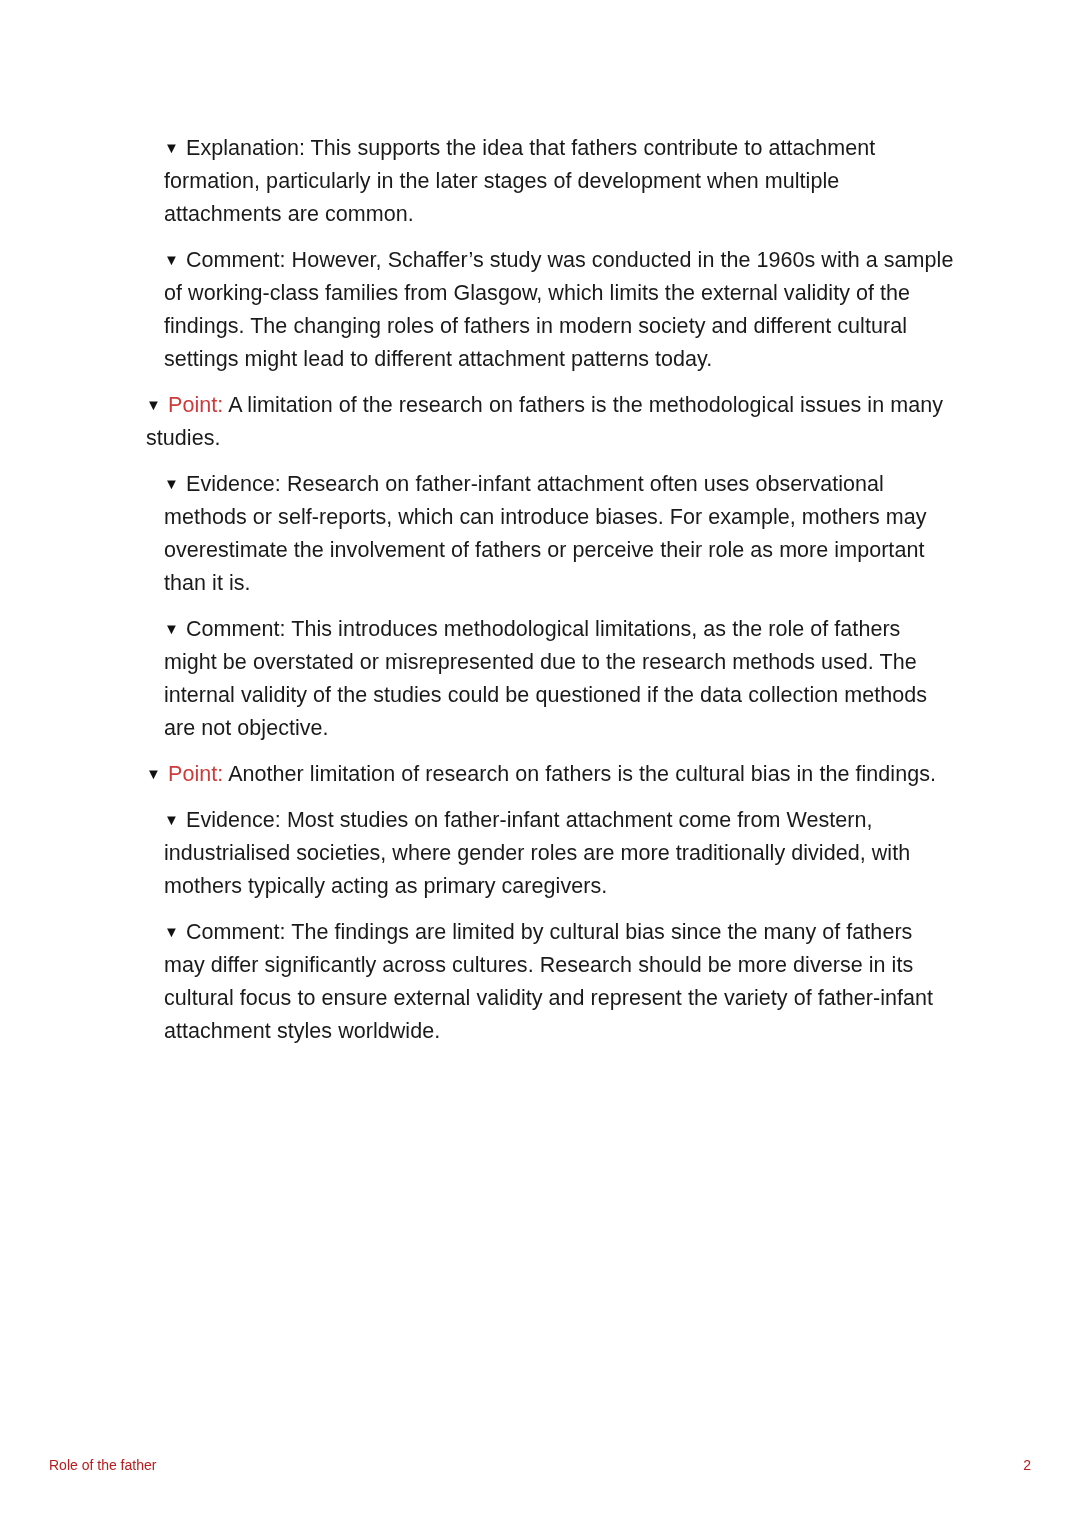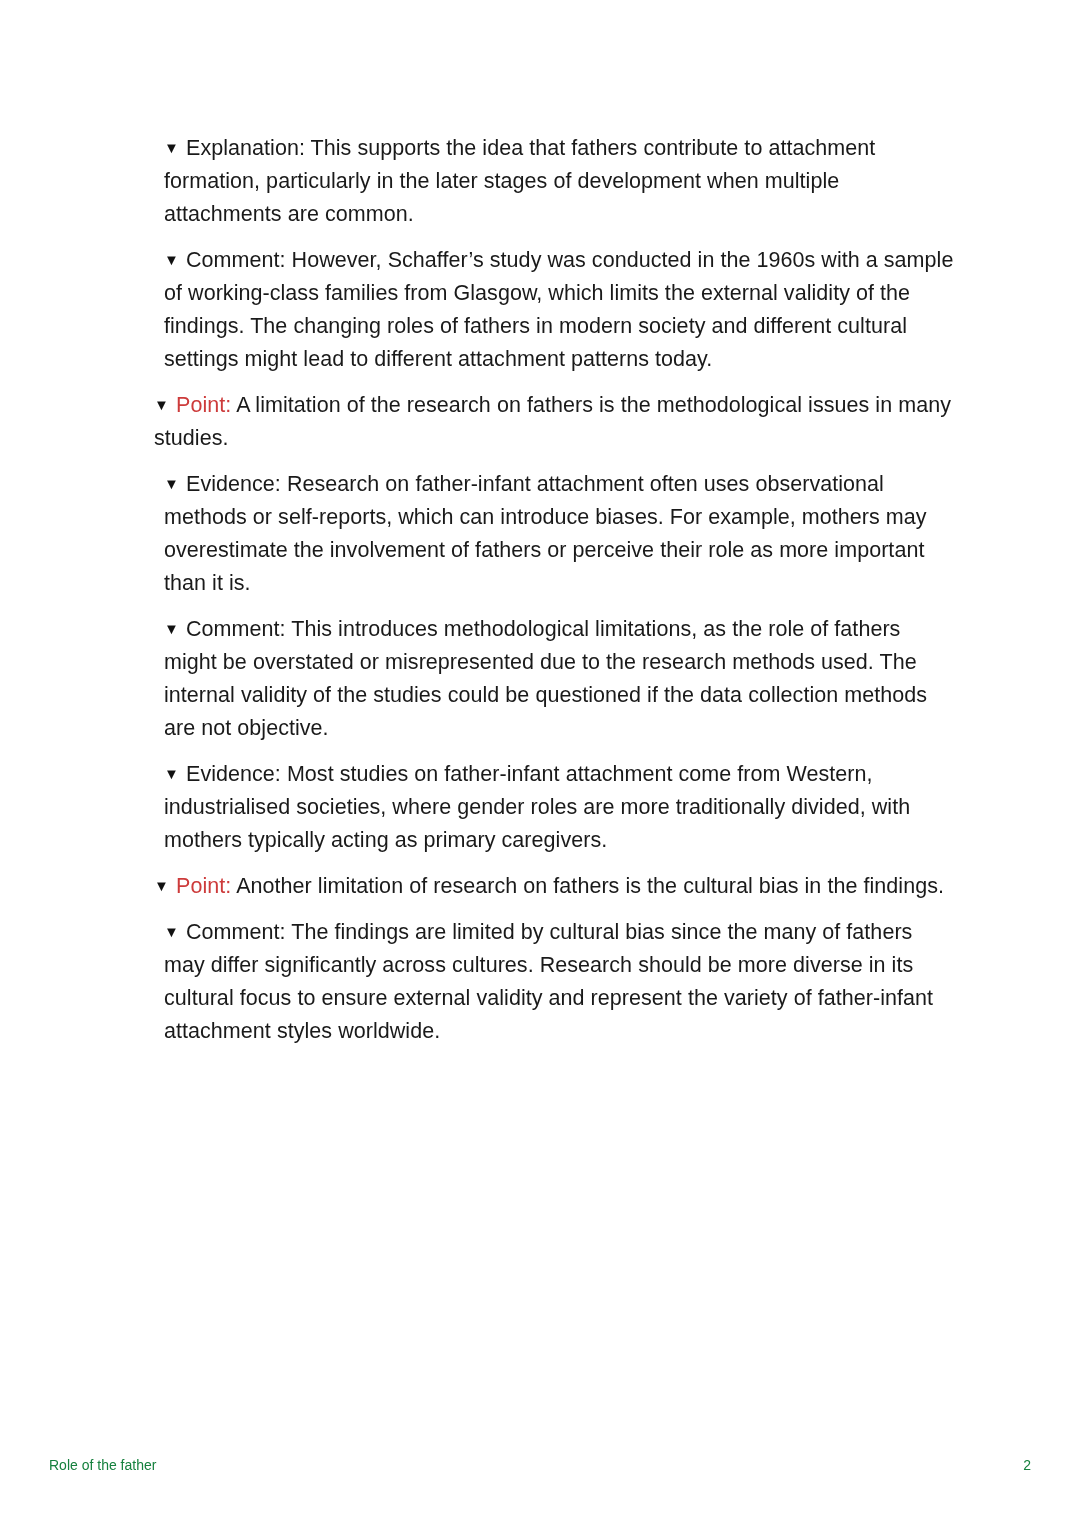--- a/index.html
+++ b/index.html
@@ -20,21 +20,21 @@
       left: 146px;
       top: 131px;
       width: 810px;
     }
     .item {
       font-size: 21.5px;
       line-height: 33px;
       letter-spacing: 0.05px;
     }
     .level-1 {
-      margin-left: 8px;
+      margin-left: 0;
       margin-bottom: 12px;
     }
     .level-2 {
       margin-left: 18px;
       margin-bottom: 12px;
     }
     .toggle {
       display: inline-block;
       font-size: 15px;
       width: 22px;
@@ -44,21 +44,21 @@
     }
     .label-red {
       color: #cd3b3b;
     }
     .footer {
       position: absolute;
       top: 1457px;
       left: 49px;
       right: 49px;
       font-size: 14px;
-      color: #15803d;
+      color: #b91c1c;
       display: flex;
       justify-content: space-between;
     }
   </style>
 </head>
 <body>
 
 <div class="page-content">
 
   <div class="item level-2">
@@ -75,26 +75,26 @@
 
   <div class="item level-2">
     <span class="toggle">▼</span><span>Evidence:</span> <span>Research on father-infant attachment often uses observational methods or self-reports, which can introduce biases. For example, mothers may overestimate the involvement of fathers or perceive their role as more important than it is.</span>
   </div>
 
 
   <div class="item level-2">
     <span class="toggle">▼</span><span>Comment:</span> <span>This introduces methodological limitations, as the role of fathers might be overstated or misrepresented due to the research methods used. The internal validity of the studies could be questioned if the data collection methods are not objective.</span>
   </div>
 
+  <div class="item level-1">
+    <span class="toggle">▼</span><span class="label-red">Point:</span> <span>Another limitation of research on fathers is the cultural bias in the findings.</span>
+  </div>
+
   <div class="item level-2">
     <span class="toggle">▼</span><span>Evidence:</span> <span>Most studies on father-infant attachment come from Western, industrialised societies, where gender roles are more traditionally divided, with mothers typically acting as primary caregivers.</span>
-  </div>
-
-  <div class="item level-1">
-    <span class="toggle">▼</span><span class="label-red">Point:</span> <span>Another limitation of research on fathers is the cultural bias in the findings.</span>
   </div>
 
 
   <div class="item level-2">
     <span class="toggle">▼</span><span>Comment:</span> <span>The findings are limited by cultural bias since the many of fathers may differ significantly across cultures. Research should be more diverse in its cultural focus to ensure external validity and represent the variety of father-infant attachment styles worldwide.</span>
   </div>
 
 </div>
 
 <div class="footer">

